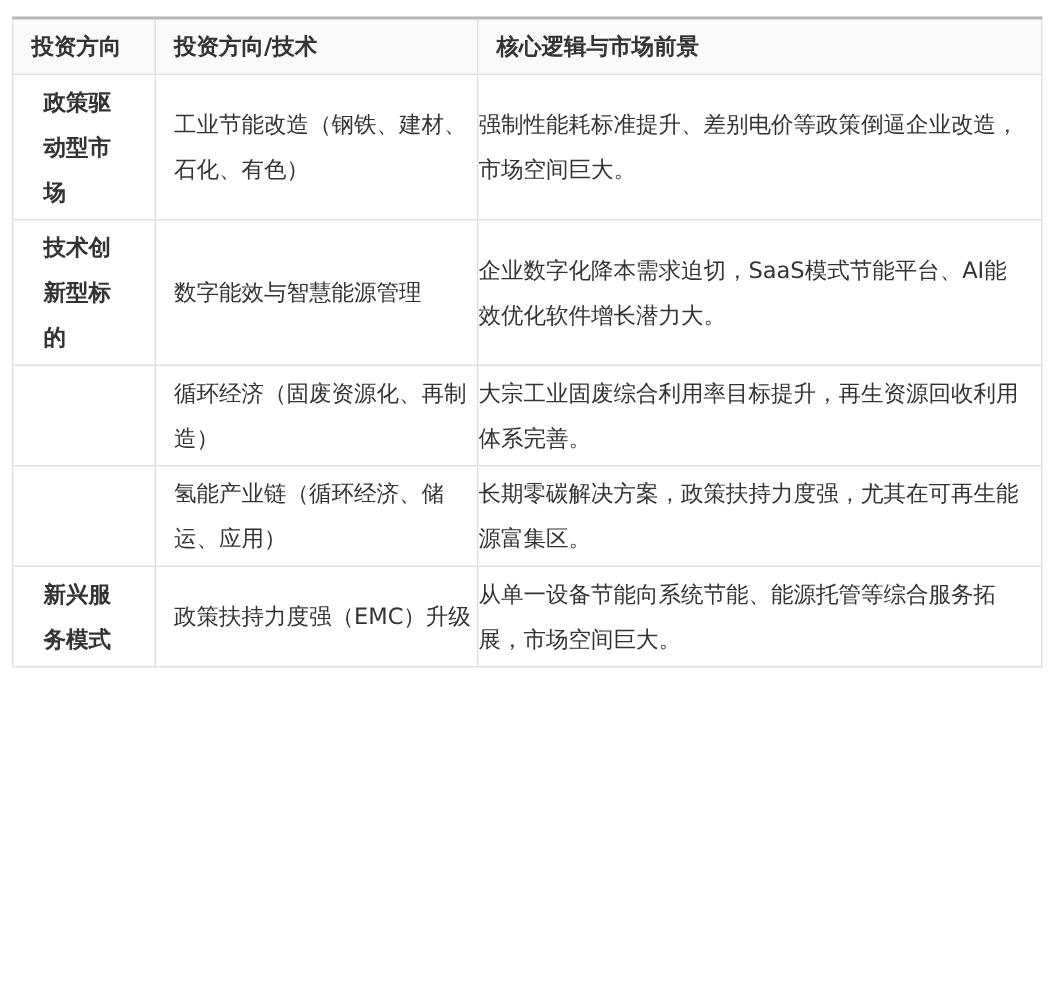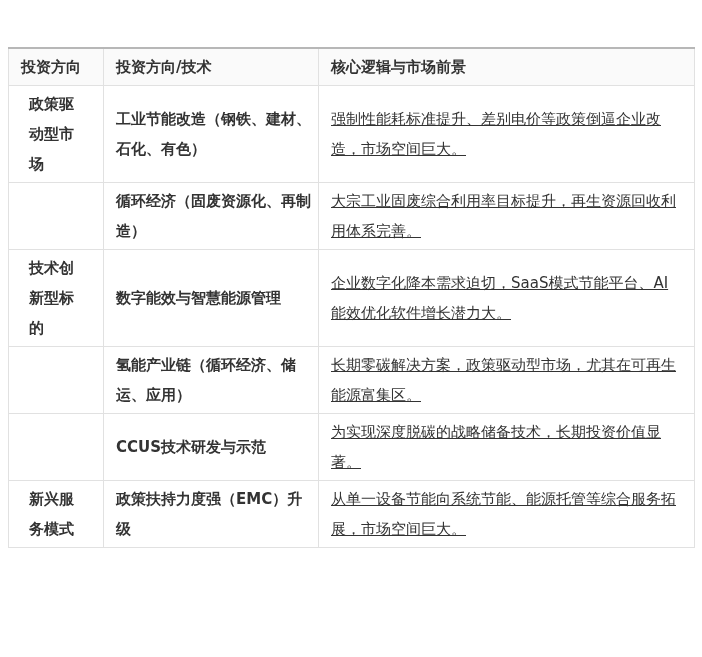--- a/index.html
+++ b/index.html
@@ -20,41 +20,40 @@
     width: 686px;
     table-layout: fixed;
     border-collapse: collapse;
     border-top: 2px solid #b7b7b7;
     border-left: 1px solid #e1e1e1;
     border-right: 1px solid #e1e1e1;
     border-bottom: 1px solid #e1e1e1;
     font-size: 15px;
     line-height: 30px;
     color: #333333;
-    margin-top: 36px;
   }
   col.c1 { width: 95px; }
   col.c2 { width: 215px; }
   col.c3 { width: 376px; }
   th, td {
     border: 1px solid #e1e1e1;
     vertical-align: middle;
     text-align: left;
     word-break: normal;
     overflow-wrap: break-word;
   }
   thead th {
     background: #fafafa;
     font-weight: bold;
     padding: 3px 8px 3px 12px;
     height: 30px;
   }
   td { padding: 3px 12px; }
-  td.col-field { padding: 3px 3px 3px 12px; font-weight: bold; }
-  td.col-logic { padding: 3px 11px 3px 12px; text-decoration: underline; }
+  td.col-field { padding: 3px 3px 3px 12px; }
+  td.col-logic { padding: 3px 11px 3px 0; }
   td.col-direction { font-weight: bold; padding: 3px 20px; }
   tbody td { height: 60px; }
 </style>
 </head>
 <body>
 
 <div class="page">
   <table class="data-table">
     <colgroup>
       <col class="c1">
@@ -69,38 +68,33 @@
       </tr>
     </thead>
     <tbody id="table-body">
 
     <tr>
           <td class="col-direction">政策驱动型市场</td>
           <td class="col-field">工业节能改造（钢铁、建材、石化、有色）</td>
           <td class="col-logic">强制性能耗标准提升、差别电价等政策倒逼企业改造，市场空间巨大。</td>
         </tr>
         <tr>
-          <td class="col-direction"></td>
-          <td class="col-field">循环经济（固废资源化、再制造）</td>
-          <td class="col-logic">大宗工业固废综合利用率目标提升，再生资源回收利用体系完善。</td>
-        </tr>
-        <tr>
           <td class="col-direction">技术创新型标的</td>
           <td class="col-field">数字能效与智慧能源管理</td>
           <td class="col-logic">企业数字化降本需求迫切，SaaS模式节能平台、AI能效优化软件增长潜力大。</td>
         </tr>
         <tr>
           <td class="col-direction"></td>
-          <td class="col-field">氢能产业链（循环经济、储运、应用）</td>
-          <td class="col-logic">长期零碳解决方案，政策驱动型市场，尤其在可再生能源富集区。</td>
+          <td class="col-field">循环经济（固废资源化、再制造）</td>
+          <td class="col-logic">大宗工业固废综合利用率目标提升，再生资源回收利用体系完善。</td>
         </tr>
         <tr>
           <td class="col-direction"></td>
-          <td class="col-field">CCUS技术研发与示范</td>
-          <td class="col-logic">为实现深度脱碳的战略储备技术，长期投资价值显著。</td>
+          <td class="col-field">氢能产业链（循环经济、储运、应用）</td>
+          <td class="col-logic">长期零碳解决方案，政策扶持力度强，尤其在可再生能源富集区。</td>
         </tr>
         <tr>
           <td class="col-direction">新兴服务模式</td>
           <td class="col-field">政策扶持力度强（EMC）升级</td>
           <td class="col-logic">从单一设备节能向系统节能、能源托管等综合服务拓展，市场空间巨大。</td>
         </tr>
       </tbody>
   </table>
 </div>
 

